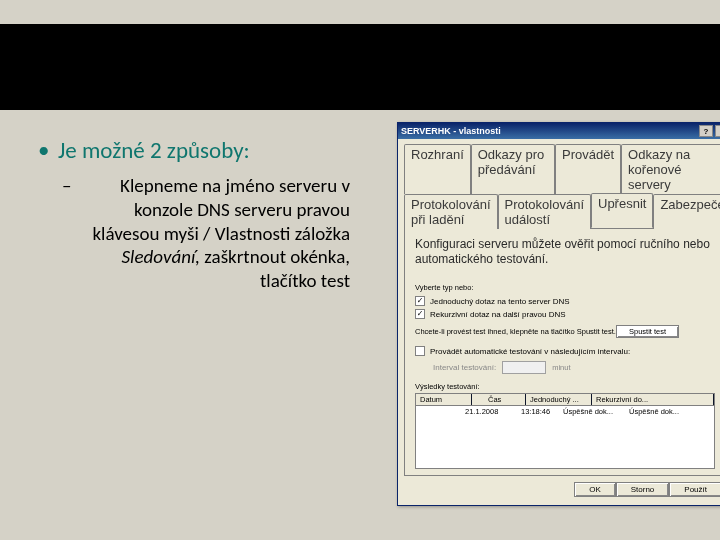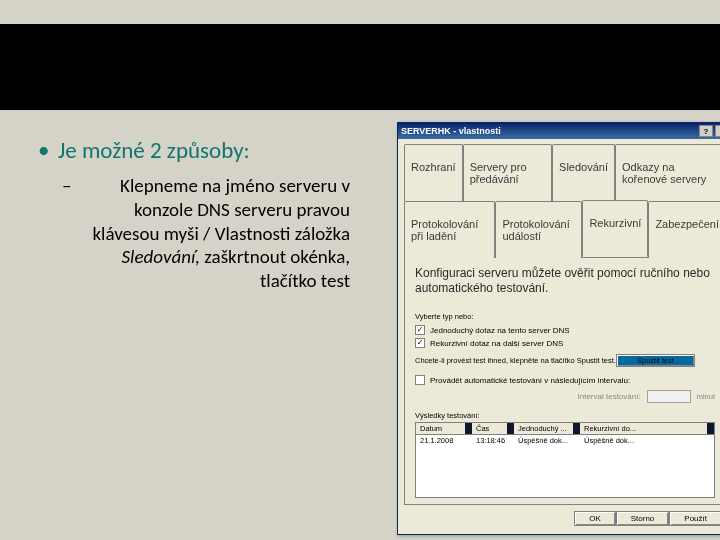--- a/index.html
+++ b/index.html
@@ -13,44 +13,44 @@
   .bullet2 { font-size: 19px; color: #000; padding-left: 44px; position: relative; line-height: 1.25; text-align: right; }
   .bullet2::before { content: "–"; position: absolute; left: 24px; top: 0; }
   .italic { font-style: italic; }
 
   .dialog { position: absolute; top: 122px; left: 397px; width: 336px; background: #ece9d8; border: 1px solid #0a246a; font-family: Tahoma, Arial, sans-serif; font-size: 8px; box-shadow: 1px 1px 3px rgba(0,0,0,.3); }
   .titlebar { background: linear-gradient(#0a246a, #3a6ea5); color: #fff; font-weight: bold; height: 16px; display: flex; align-items: center; padding: 0 3px; }
   .titlebar .tbtext { flex: 1; font-size: 9px; }
   .tbbtn { width: 14px; height: 12px; background: #d4d0c8; border: 1px solid #888; margin-left: 2px; display: flex; align-items: center; justify-content: center; font-size: 8px; color: #000; }
   .tabs-area { padding: 4px 6px 0 6px; }
   .tabs-row { display: flex; gap: 0; }
-  .tab-back { background: #ece9d8; border: 1px solid #808080; border-bottom: none; border-radius: 2px 2px 0 0; padding: 16px 6px; font-size: 11px; color: #3a3a3a; position: relative; top: 1px; }
+  .tab-back { background: #ece9d8; border: 1px solid #808080; border-bottom: none; border-radius: 2px 2px 0 0; padding: 2px 6px; font-size: 13px; color: #3a3a3a; position: relative; top: 1px; }
   .tab-active { background: #ece9d8; border: 1px solid #808080; border-bottom: 1px solid #ece9d8; z-index: 3; position: relative; top: 0; }
   .tab-panel { border: 1px solid #808080; margin: 0 6px; padding: 8px 10px 6px 10px; background: #ece9d8; }
   .info-text { font-size: 12px; color: #2a2a2a; line-height: 1.25; margin-bottom: 16px; }
   .label { font-size: 7.5px; color: #000; margin-bottom: 4px; }
   .cb-row { display: flex; align-items: center; gap: 5px; margin-bottom: 3px; }
   .cb { width: 10px; height: 10px; border: 1px solid #808080; background: #fff; display: flex; align-items: center; justify-content: center; font-size: 8px; line-height: 1; }
   .cb.unchecked { }
   .run-row { display: flex; align-items: center; margin-top: 6px; }
-  .btn { background: #0369a1; border: 1px solid #808080; padding: 1px 20px; font-size: 7.5px; box-shadow: inset 1px 1px 0 #fff, inset -1px -1px 0 #888; }
-  .interval-row { display: flex; align-items: center; gap: 6px; margin: 5px 0 2px 18px; color: #888; justify-content: flex-end; }
+  .btn { background: #ffffff; border: 1px solid #808080; padding: 1px 12px; font-size: 7.5px; box-shadow: inset 1px 1px 0 #fff, inset -1px -1px 0 #888; }
+  .interval-row { display: flex; align-items: center; gap: 6px; margin: 5px 0 2px 18px; color: #888; }
   .interval-input { width: 44px; height: 13px; border: 1px solid #a0a0a0; background: #f0f0f0; }
   .interval-unit { font-size: 7.5px; color: #888; }
   .results-label { font-size: 7.5px; margin-top: 8px; margin-bottom: 2px; }
   .results-box { border: 1px solid #808080; background: #fff; height: 76px; }
   .results-head { display: flex; background: #ece9d8; border-bottom: 1px solid #808080; }
-  .rh-col { font-size: 7.5px; padding: 1px 4px; border-right: 7px solid #0f172a; }
+  .rh-col { font-size: 7.5px; padding: 1px 4px; border-right: 1px solid #0f172a; }
   .rh-date { width: 56px; }
-  .rh-time { width: 42px; }
+  .rh-time { width: 42px; margin-left: 12px; }
   .rh-simple { width: 66px; }
   .rh-rec { flex: 1; }
   .results-row { display: flex; font-size: 7.5px; }
   .rc { padding: 1px 4px; }
-  .rc-date { width: 56px; }
+  .rc-date { width: 56px; margin-left: 45px; }
   .rc-time { width: 42px; }
   .rc-simple { width: 66px; }
   .rc-rec { flex: 1; }
   .dlg-buttons { display: flex; justify-content: flex-end; padding: 6px 10px 8px 10px; }
   .dlg-btn { background: #ece9d8; border: 1px solid #808080; padding: 2px 14px; font-size: 8px; box-shadow: inset 1px 1px 0 #fff, inset -1px -1px 0 #888; }
 </style>
 </head>
 <body>
 
 <div class="title-band"></div>
@@ -67,41 +67,41 @@
 
 <div class="dialog">
   <div class="titlebar">
     <span class="tbtext">SERVERHK - vlastnosti</span>
     <span class="tbbtn">?</span>
     <span class="tbbtn">×</span>
   </div>
   <div class="tabs-area">
     <div class="tabs-row">
       <div class="tab-back">Rozhraní</div>
-      <div class="tab-back">Servery pro předávání</div>
-      <div class="tab-back">Sledování</div>
+      <div class="tab-back">Odkazy pro předávání</div>
+      <div class="tab-back">Provádět</div>
       <div class="tab-back">Odkazy na kořenové servery</div>
     </div>
     <div class="tabs-row">
       <div class="tab-back">Protokolování při ladění</div>
       <div class="tab-back">Protokolování událostí</div>
-      <div class="tab-back tab-active">Rekurzivní</div>
+      <div class="tab-back tab-active">Upřesnit</div>
       <div class="tab-back">Zabezpečení</div>
     </div>
   </div>
   <div class="tab-panel">
     <div class="info-text">Konfiguraci serveru můžete ověřit pomocí ručního nebo automatického testování.</div>
     <div class="label">Vyberte typ nebo:</div>
     <div class="cb-row">
       <span class="cb">✓</span>
       <span>Jednoduchý dotaz na tento server DNS</span>
     </div>
     <div class="cb-row">
       <span class="cb">✓</span>
-      <span>Rekurzivní dotaz na další server DNS</span>
+      <span>Rekurzivní dotaz na další pravou DNS</span>
     </div>
     <div class="run-row">
       <span class="label" style="margin:0">Chcete-li provést test ihned, klepněte na tlačítko Spustit test.</span>
       <span class="btn">Spustit test</span>
     </div>
     <div class="cb-row" style="margin-top:8px">
       <span class="cb unchecked"></span>
       <span>Provádět automatické testování v následujícím intervalu:</span>
     </div>
     <div class="interval-row">

